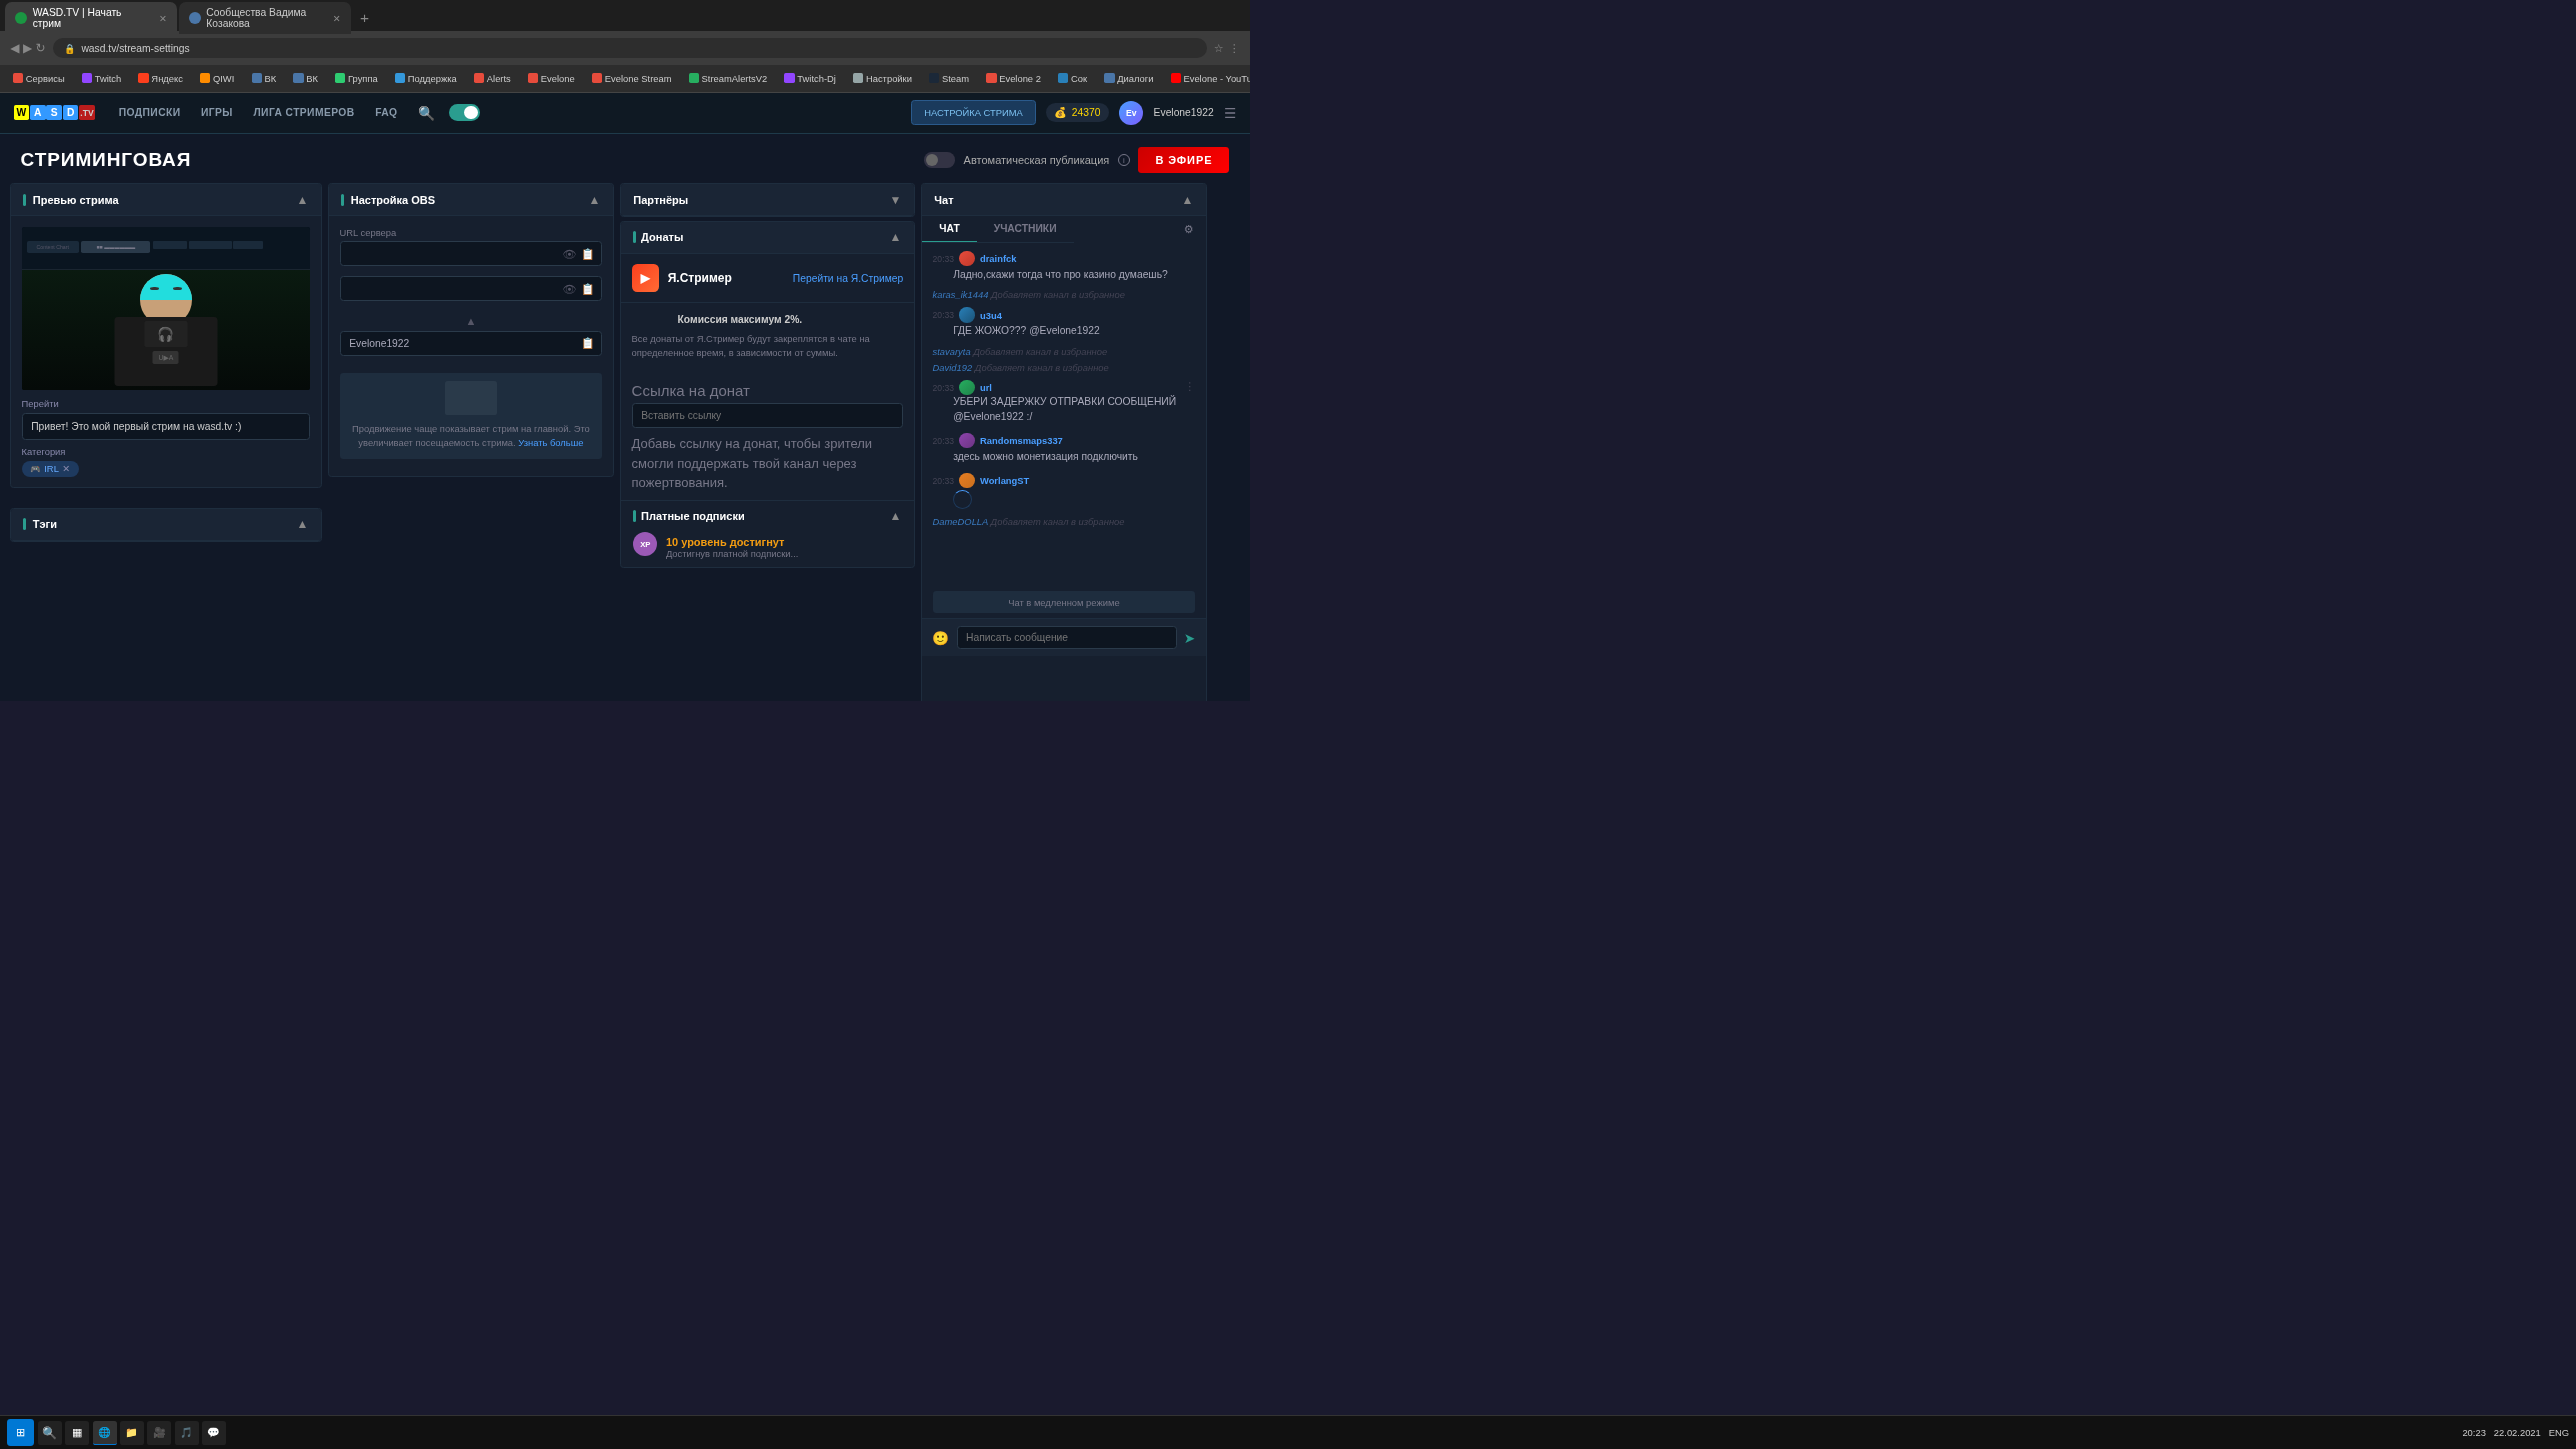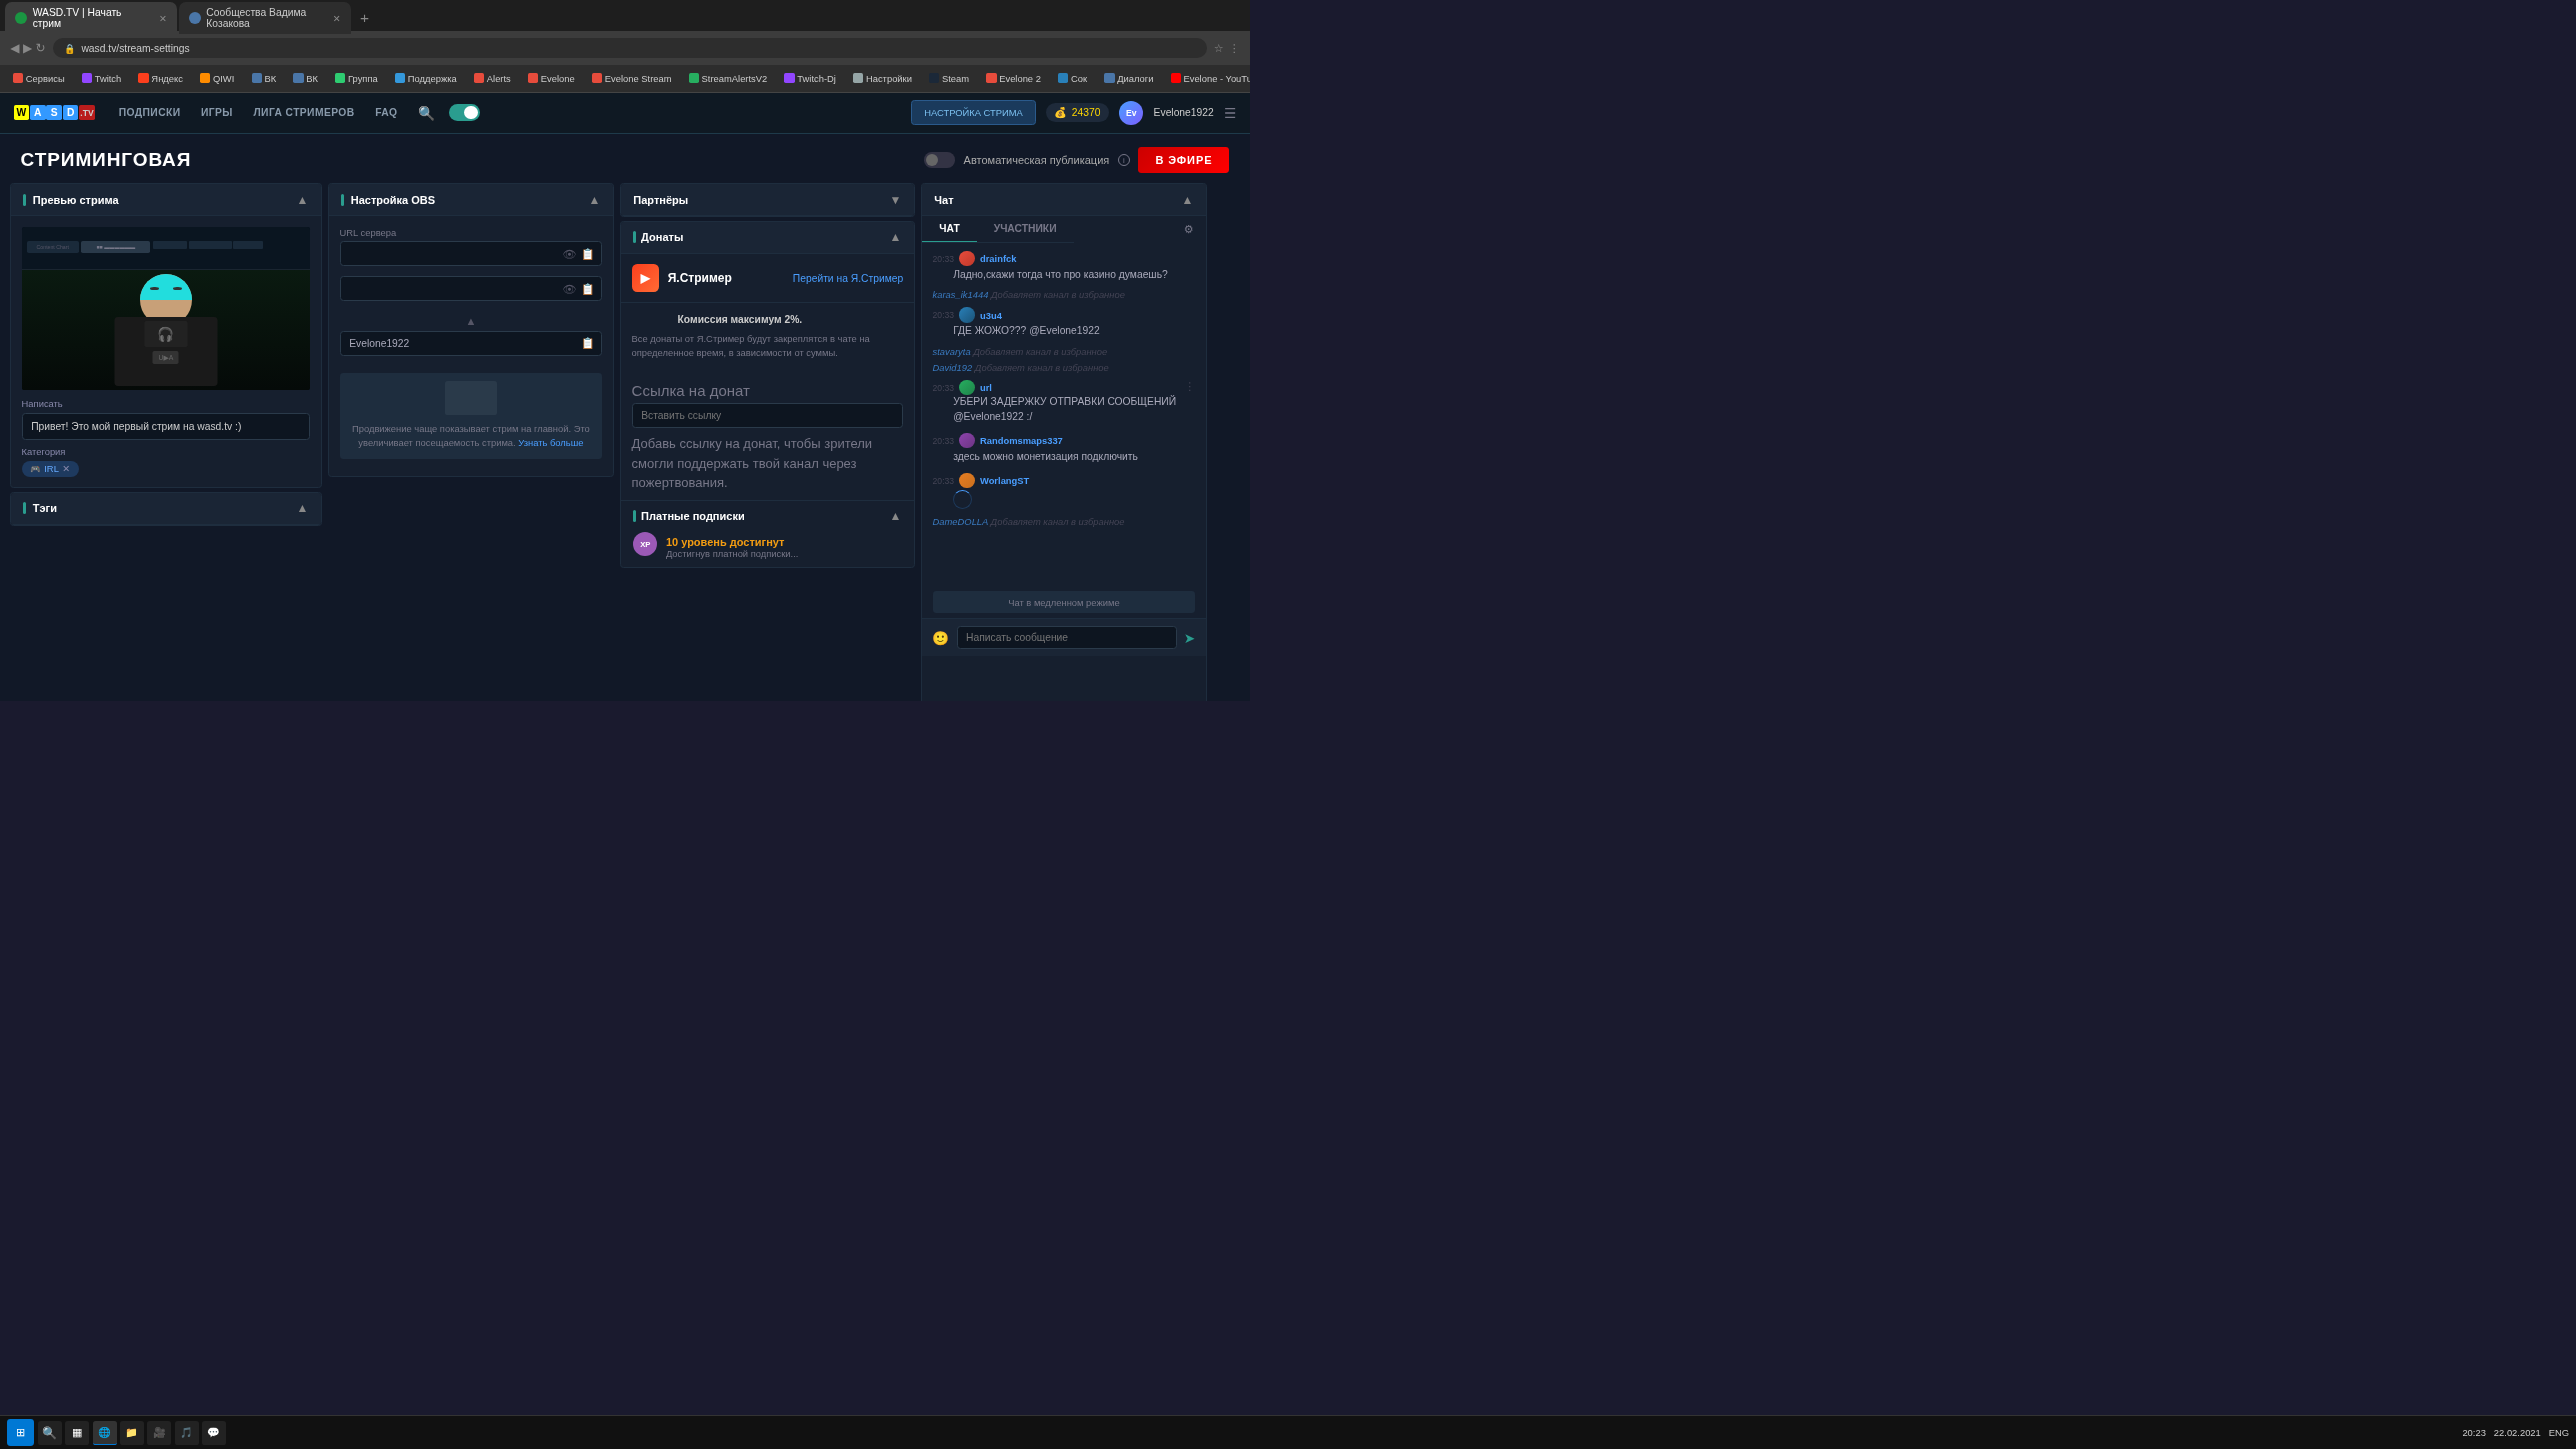--- a/index.html
+++ b/index.html
@@ -331,36 +331,36 @@
                 </div>
                 <div style="width:103px;height:69px;background:#1a1a1a;border-radius:3.4px;position:absolute;bottom:0;left:50%;transform:translateX(-50%);">
                   <div style="width:43px;height:26px;background:#222;margin:4.3px auto;border-radius:1.7px;display:flex;align-items:center;justify-content:center;font-size:13.7px;color:#aaa;">🎧</div>
                   <div style="width:26px;height:13px;background:#333;margin:1.7px auto;border-radius:1.7px;font-size:6.9px;color:#666;display:flex;align-items:center;justify-content:center;">U▶A</div>
                 </div>
               </div>
             </div>
           </div>
 
           <div class="stream-name-field">
-            <div class="field-label">Написать</div>
+            <div class="field-label">Перейти</div>
             <input class="text-input" type="text" value="Привет! Это мой первый стрим на wasd.tv :)" style="">
           </div>
 
           <div>
             <div class="category-label">Категория</div>
             <div class="category-tag">
               <span style="font-size:8.6px;">🎮</span>
               <span>IRL</span>
               <span class="tag-remove">✕</span>
             </div>
           </div>
         </div>
       </div>
 
-      <div class="panel" style="margin-top:0;">
+      <div class="panel" style="margin-top:16px;">
         <div class="panel-header">
           <div class="panel-title">Тэги</div>
           <span class="panel-toggle">▲</span>
         </div>
       </div>
     </div>
 
     <div>
       <div class="panel">
         <div class="panel-header">

